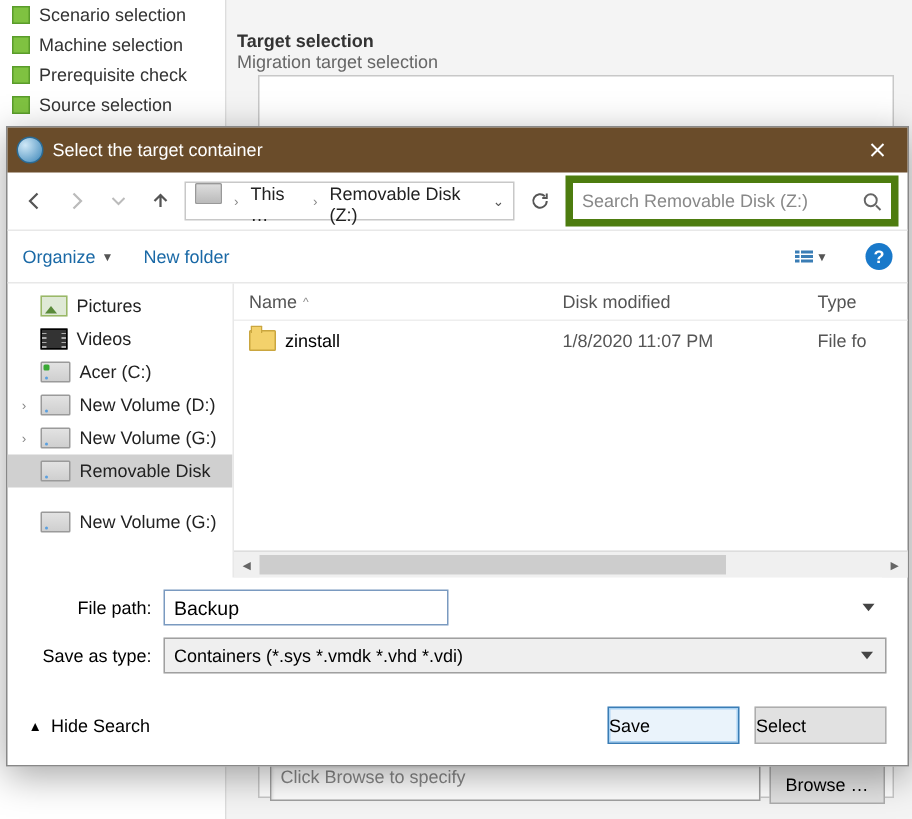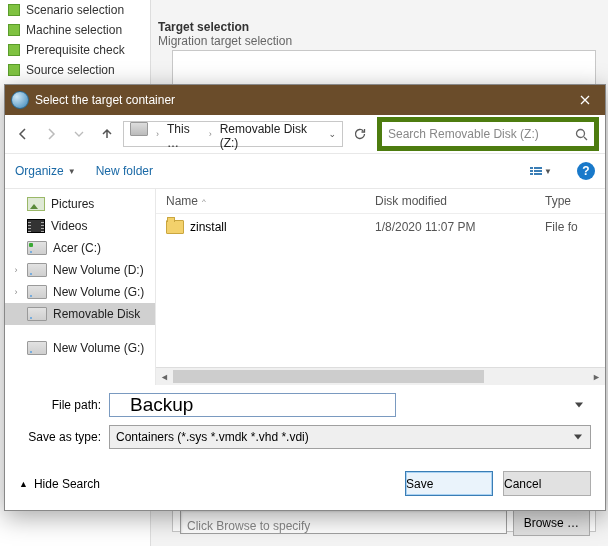--- a/index.html
+++ b/index.html
@@ -7,21 +7,21 @@
 .bg-sidebar{position:absolute;left:0;top:0;width:150px;height:546px;background:#fff;border-right:1px solid #ddd}
 .bg-side-item{display:flex;align-items:center;gap:6px;padding:3px 8px;font-size:12px;color:#333}
 .sq{width:12px;height:12px;background:#7fc241;border:1px solid #5a9c2b;box-sizing:border-box}
 .bg-main{position:absolute;left:158px;top:20px;right:10px}
 .bg-title{font-weight:700;color:#333}
 .bg-sub{color:#666}
 .bg-groupbox{position:absolute;left:172px;top:50px;right:12px;height:480px;border:1px solid #c8c8c8;background:#fff}
 .bg-lower{position:absolute;left:180px;bottom:10px;right:18px}
 .bg-lowlabel{color:#333;margin-bottom:4px}
 .bg-pathrow{display:flex;gap:6px}
-.bg-path{flex:1;height:22px;border:1px solid #a0a0a0;box-shadow:inset 1px 1px 2px rgba(0,0,0,.1);padding:0 6px;color:#888;display:flex;align-items:flex-end;background:#fff}
+.bg-path{flex:1;height:22px;border:1px solid #a0a0a0;box-shadow:inset 1px 1px 2px rgba(0,0,0,.1);padding:0 6px;color:#888;display:flex;align-items:flex-start;background:#fff}
 .bg-browse{border:1px solid #adadad;background:#e1e1e1;height:24px;padding:0 10px;display:flex;align-items:center}
 
 .dialog{position:absolute;left:4px;top:84px;width:600px;background:#fff;box-shadow:0 6px 24px rgba(0,0,0,.35);border:1px solid #888}
 .titlebar{height:26px;background:#6a4c2a;color:#fff;display:flex;align-items:center;padding:2px 6px;font-size:12px}
 .titlebar .ticon{width:16px;height:16px;border-radius:50%;background:radial-gradient(circle at 30% 30%,#cfe8f7,#3a85b8);margin-right:6px;border:1px solid #2a6a94}
 .titlebar .spacer{flex:1}
 .closebtn{width:40px;height:26px;display:flex;align-items:center;justify-content:center;color:#fff;font-size:14px;margin-right:-6px}
 
 .navrow{display:flex;align-items:center;height:34px;padding:2px 6px;gap:4px;border-bottom:1px solid #e8e8e8}
 .navbtn{width:24px;height:24px;display:flex;align-items:center;justify-content:center;color:#555;border-radius:2px}
@@ -73,21 +73,21 @@
 .frow .c2{width:150px;color:#555;padding:0 10px}
 .frow .c3{width:50px;color:#555;padding:0 10px}
 .hscroll{height:17px;background:#f0f0f0;border-top:1px solid #ddd;display:flex;align-items:center}
 .hscroll .arr{width:17px;height:17px;display:flex;align-items:center;justify-content:center;color:#666;font-size:9px;background:#f0f0f0}
 .hscroll .track{flex:1;height:17px;position:relative}
 .hscroll .thumb{position:absolute;left:0;top:2px;height:13px;width:75%;background:#cdcdcd;border-radius:0}
 
 .formarea{padding:8px 14px 4px 14px}
 .frow2{display:flex;align-items:center;margin-bottom:8px}
 .flabel{width:82px;text-align:right;padding-right:8px;color:#000}
-.finput{flex:1;height:22px;border:1px solid #7a9ac0;padding:0 20px;font-family:inherit;font-size:19px;background:#fff}
+.finput{flex:1;height:22px;border:1px solid #7a9ac0;padding:0 6px;font-family:inherit;font-size:13px;background:#fff}
 .fselect{flex:1;height:22px;border:1px solid #a0a0a0;background:#efefef;padding:0 6px;display:flex;align-items:center;position:relative}
 .fselect:after{content:"";position:absolute;right:8px;top:50%;width:0;height:0;border-left:4px solid transparent;border-right:4px solid transparent;border-top:5px solid #444;transform:translateY(-50%)}
 .combo{position:relative}
 .combo:after{content:"";position:absolute;right:8px;top:50%;width:0;height:0;border-left:4px solid transparent;border-right:4px solid transparent;border-top:5px solid #444;transform:translateY(-50%)}
 
 .footer{display:flex;align-items:center;padding:10px 14px 14px 14px;gap:10px}
 .hide{display:flex;align-items:center;gap:6px;color:#000}
 .hide .car{font-size:9px}
 .footer .sp{flex:1}
 .btn{min-width:86px;height:23px;border:1px solid #adadad;background:#e1e1e1;display:flex;align-items:center;justify-content:flex-start;font-size:12px}
@@ -307,16 +307,16 @@
   <div class="footer">
     <div class="hide">
         <span class="car">▲</span>
         <span>Hide Search</span>
       </div>
     <span class="sp"></span>
     <div class="btn primary">
         <span>Save</span>
       </div>
     <div class="btn">
-        <span>Cancel</span>
+        <span>Select</span>
       </div>
   </div>
 </div>
 
 </body></html>

